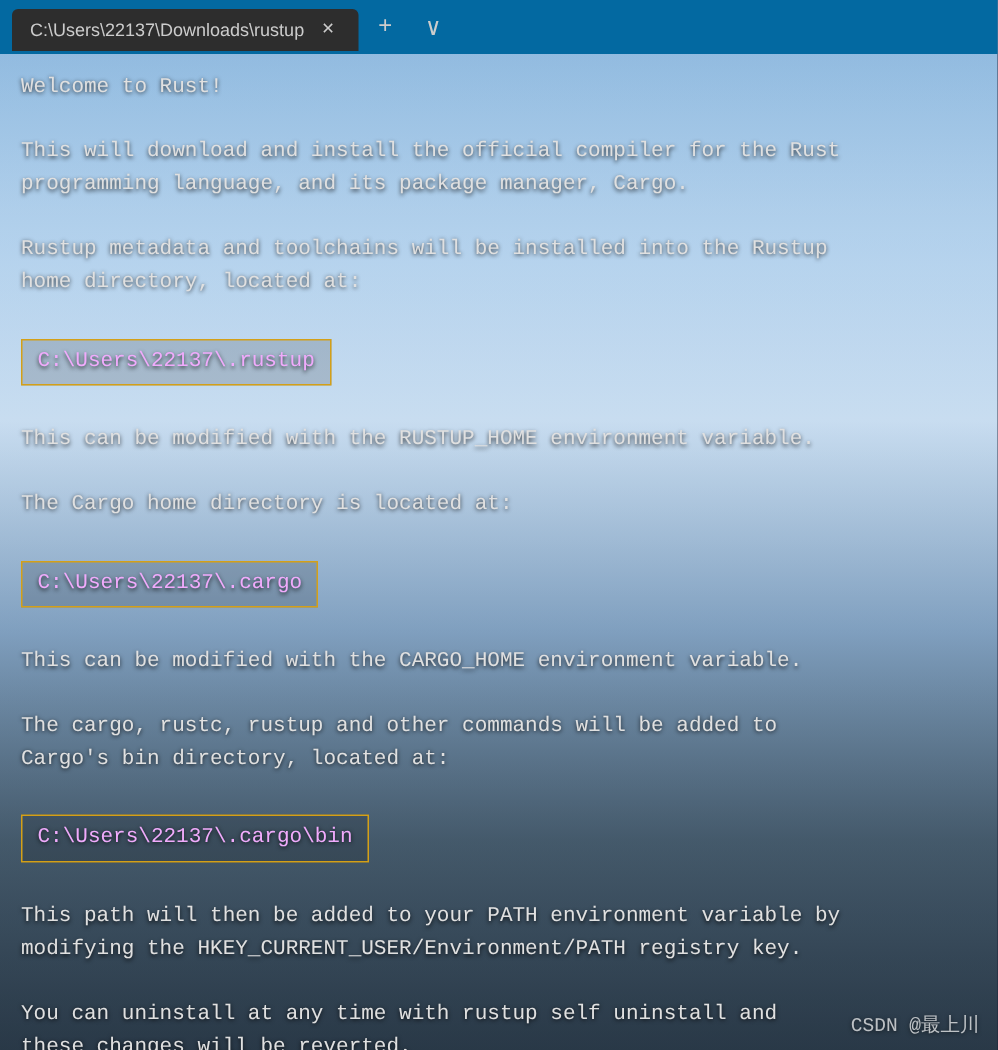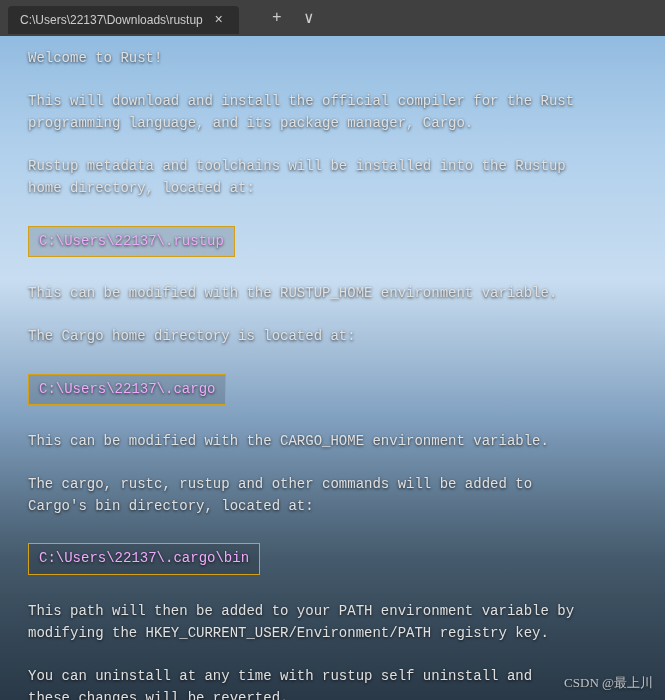--- a/index.html
+++ b/index.html
@@ -48,27 +48,26 @@
           #4a6070 80%,
           #2a3a48 100%
         );
       z-index: 0;
     }
 
     
     .titlebar {
       position: relative;
       z-index: 10;
-      background: #404040;
+      background: #0369a1;
       height: 36px;
       display: flex;
       align-items: center;
       padding: 0 8px;
       flex-shrink: 0;
-      gap: 20px;
     }
 
     .tab {
       display: flex;
       align-items: center;
       background: #2d2d2d;
       border-radius: 4px 4px 0 0;
       padding: 4px 12px;
       gap: 8px;
       height: 28px;
@@ -111,21 +110,21 @@
       justify-content: center;
       cursor: pointer;
       border-radius: 4px;
     }
 
     
     .terminal-content {
       position: relative;
       z-index: 5;
       flex: 1;
-      padding: 12px 28px;
+      padding: 12px 14px;
       overflow: hidden;
     }
 
     .terminal-text {
       font-family: 'Consolas', 'Courier New', monospace;
       font-size: 14px;
       line-height: 1.55;
       color: #e0e0e0;
       text-shadow: 0 1px 3px rgba(0,0,0,0.8);
     }
@@ -148,21 +147,21 @@
       color: #f0abfc;
       background: rgba(0,0,0,0.15);
     }
 
     
     .watermark {
       position: absolute;
       bottom: 8px;
       right: 12px;
       color: rgba(255,255,255,0.7);
-      font-family: Liberation Serif, serif;
+      font-family: Liberation Mono, monospace;
       font-size: 13px;
       z-index: 20;
       text-shadow: 0 1px 3px rgba(0,0,0,0.6);
     }
   </style>
 </head>
 <body>
 
 <div class="window">
   <div class="terminal-bg"></div>

